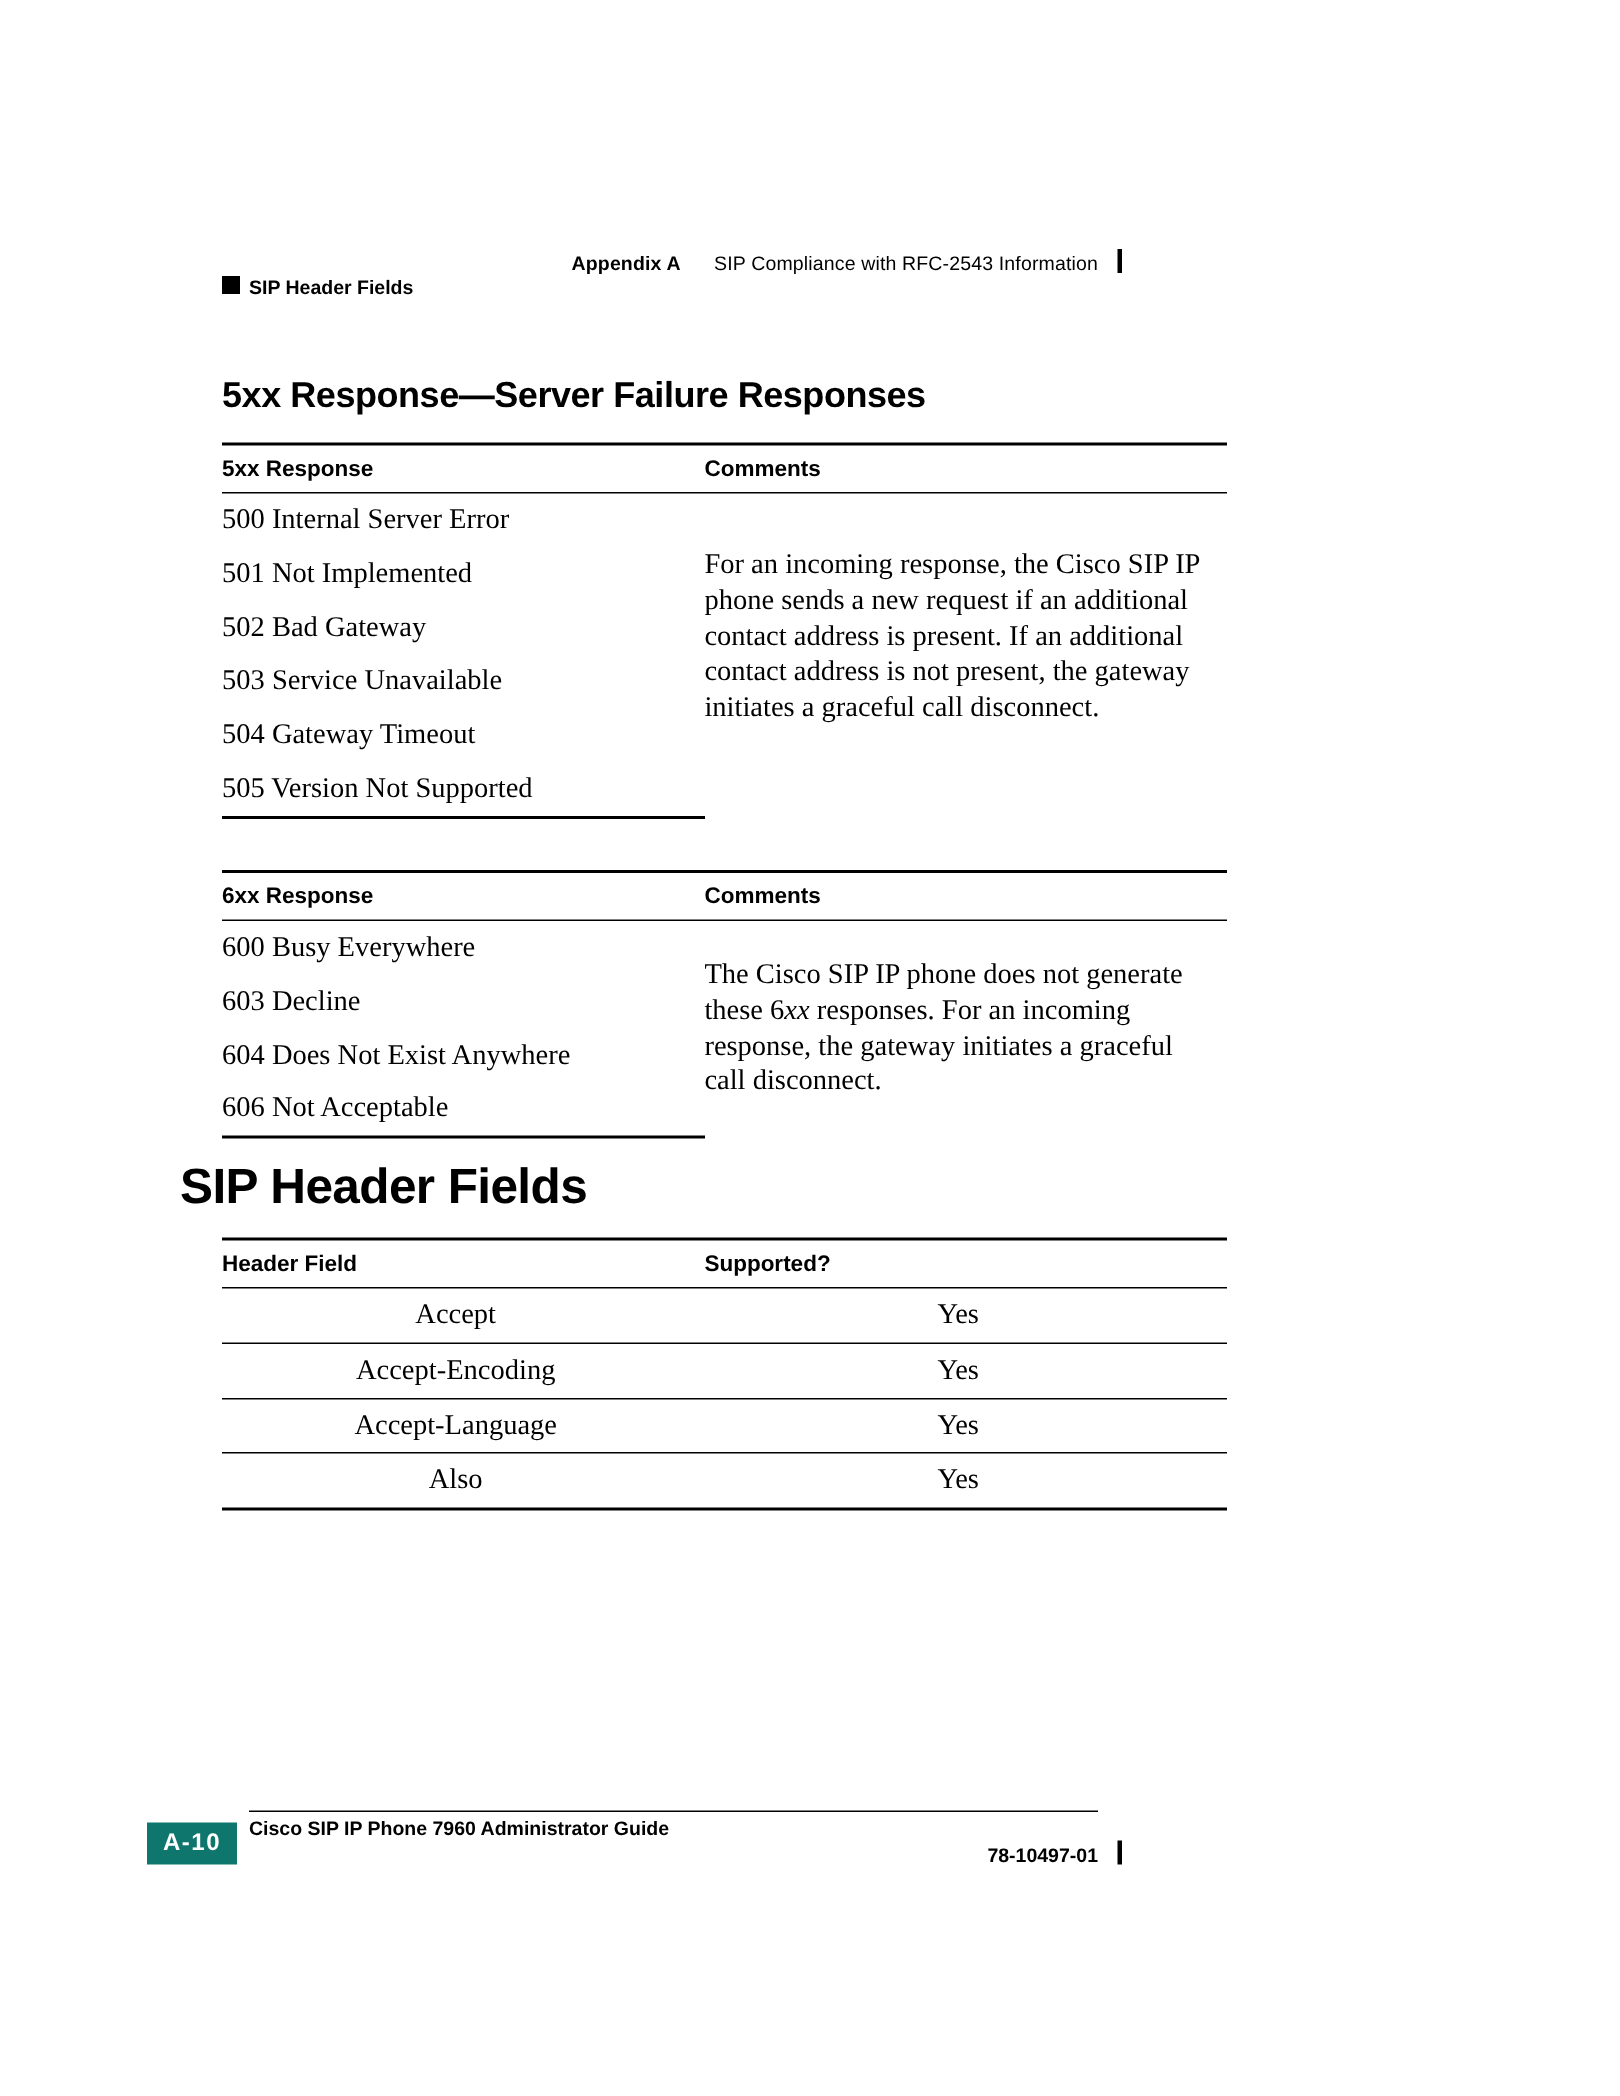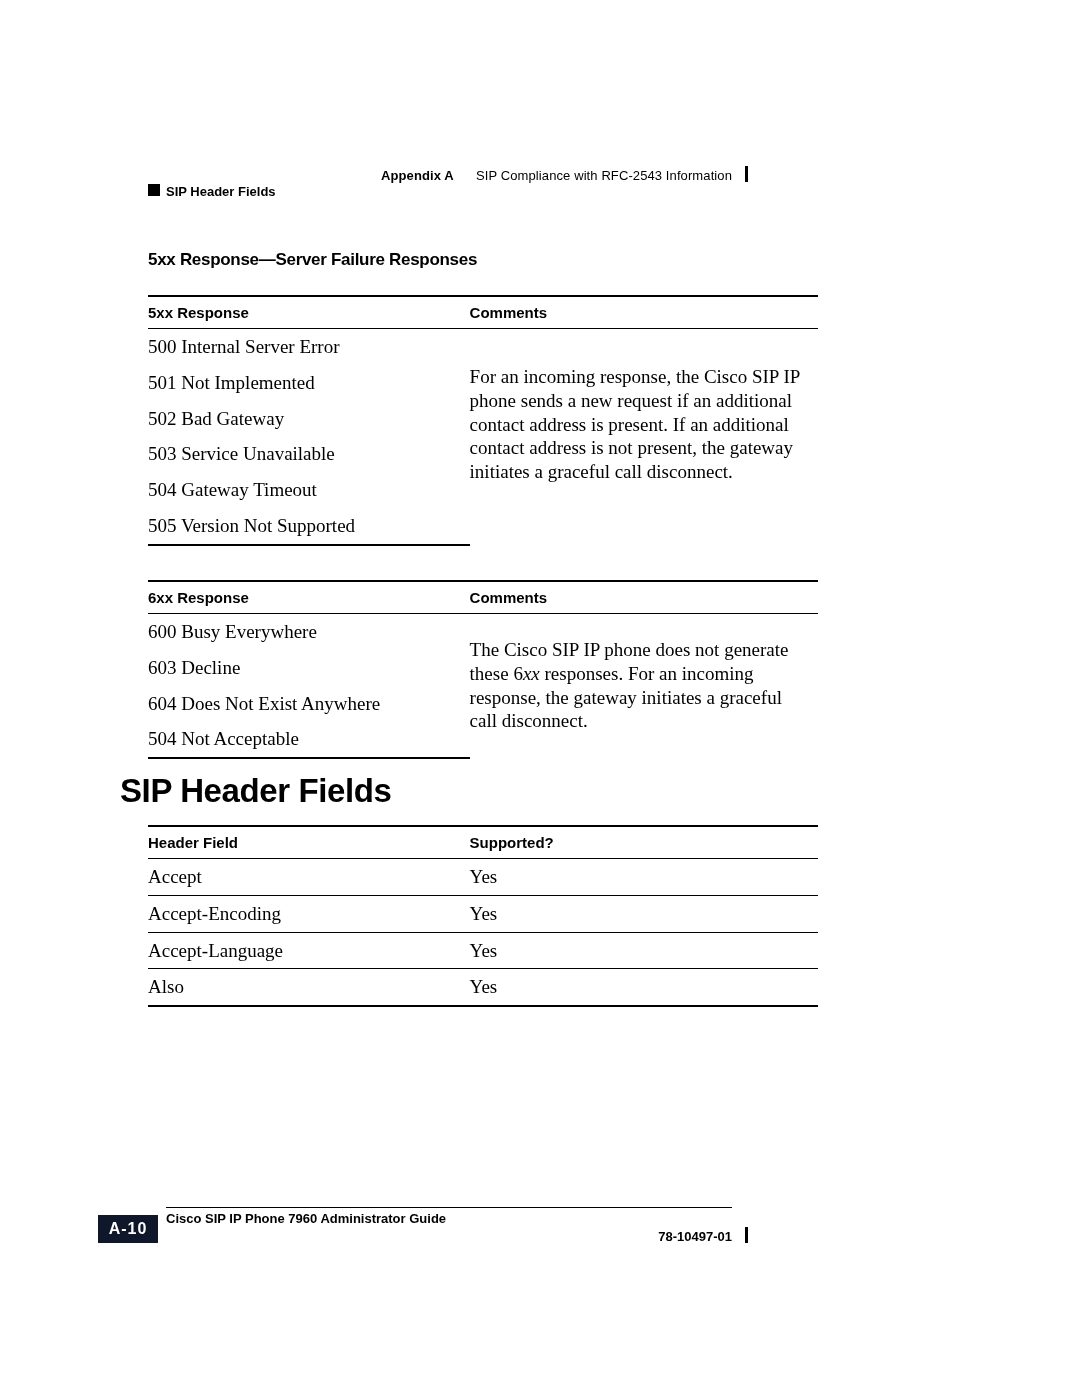--- a/index.html
+++ b/index.html
@@ -60,21 +60,21 @@
   
   .content {
     position: absolute;
     left: 148px;
     width: 670px;
   }
 
   .h2 {
     font-family: Helvetica, Arial, sans-serif;
     font-weight: bold;
-    font-size: 17px;
+    font-size: 24px;
     letter-spacing: -0.3px;
     margin: 0;
   }
   .h1 {
     font-family: Helvetica, Arial, sans-serif;
     font-weight: bold;
     font-size: 33px;
     letter-spacing: -0.4px;
     margin: 0;
   }
@@ -99,21 +99,21 @@
     font-size: 19px;
     line-height: 1.25;
   }
   table.doc tbody tr.last td {
     border-bottom: 2.5px solid #000;
   }
   table.doc .col1 { width: 48%; }
   table.doc .col2 { width: 52%; }
 
   
-  table.hf tbody td { border-bottom: 1.2px solid #000; }
+  table.hf tbody td { border-bottom: 1.2px solid #000; text-align: center; }
   table.hf tbody tr.last td { border-bottom: 2.5px solid #000; }
 
   .comments-cell {
     font-size: 19px;
     line-height: 1.25;
   }
   .ital { font-style: italic; }
 
   
   .runfoot {
@@ -150,21 +150,21 @@
     width: 3px;
     height: 16px;
     background: #000;
   }
   .runfoot .pagenum-box {
     position: absolute;
     left: -50px;
     top: 8px;
     width: 60px;
     height: 28px;
-    background: #0f172a;
+    background: #0f766e;
     color: #fff;
     font-family: Helvetica, Arial, sans-serif;
     font-weight: bold;
     font-size: 16px;
     line-height: 28px;
     text-align: center;
     letter-spacing: 1px;
   }
 </style>
 </head>
@@ -243,21 +243,21 @@
             <span>The Cisco SIP IP phone does not generate these 6</span><span class="ital">xx</span><span> responses. For an incoming response, the gateway initiates a graceful call disconnect.</span>
           </td>
         </tr>
         <tr>
             <td>603 Decline</td>
           </tr>
         <tr>
             <td>604 Does Not Exist Anywhere</td>
           </tr>
         <tr class="last">
-            <td>504 Not Acceptable</td>
+            <td>606 Not Acceptable</td>
           </tr>
       </tbody>
     </table>
   </div>
 
   <div class="content" style="top:772px; left:120px; width:700px;">
     <div class="h1">SIP Header Fields</div>
   </div>
   <div class="content" style="top:825px;">
     <table class="doc hf">

